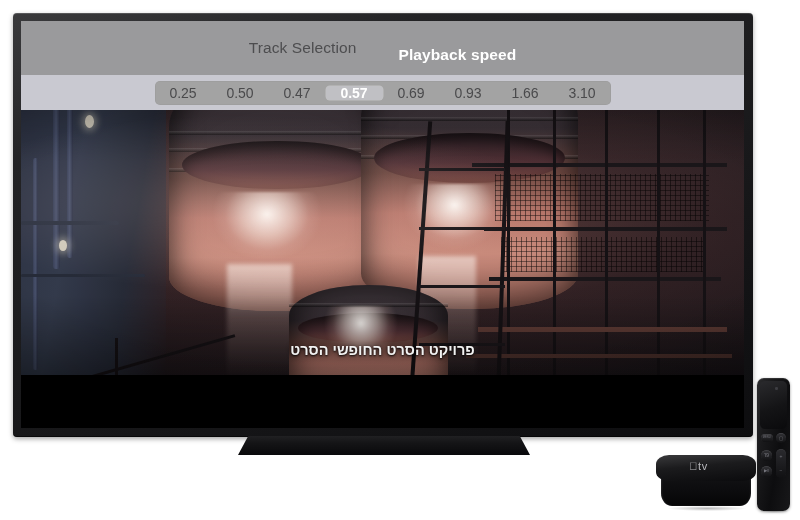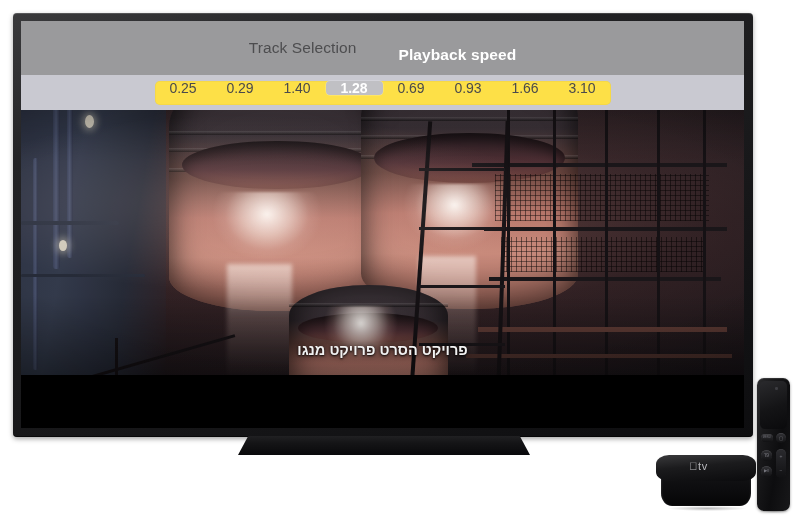--- a/index.html
+++ b/index.html
@@ -40,22 +40,22 @@
   }
   .menu-item.active{color:#ffffff;font-weight:bold;margin-top:13px;}
 
   
   .speedbar{
     position:absolute;left:0;top:54px;width:100%;height:35px;
     background:#c9c9d1;
     display:flex;align-items:center;justify-content:center;
   }
   .speed-pill{
-    display:flex;align-items:flex-start;
-    background:#fde047;border-radius:5px;height:24px;
+    display:flex;align-items:center;
+    background:#a3a3a3;border-radius:5px;height:24px;
     box-shadow:inset 0 0 0 .5px rgba(0,0,0,.06);
   }
   .speed-opt{
     font-size:14px;color:#4a4a4c;
     display:flex;align-items:center;justify-content:center;
     min-width:47px;padding:0 5px;border-radius:4px;
     line-height:1;
   }
   .speed-opt.selected{
     color:#ffffff;font-weight:bold;
@@ -218,23 +218,23 @@
     <div class="tv-screen">
 
       <div class="menubar">
         <div class="menu-item">Track Selection</div>
         <div class="menu-item active">Playback speed</div>
       </div>
 
       <div class="speedbar">
         <div class="speed-pill">
           <div class="speed-opt">0.25</div>
-          <div class="speed-opt">0.29</div>
-          <div class="speed-opt">1.40</div>
-          <div class="speed-opt selected">1.28</div>
+          <div class="speed-opt">0.50</div>
+          <div class="speed-opt">0.47</div>
+          <div class="speed-opt selected">0.57</div>
           <div class="speed-opt">0.69</div>
           <div class="speed-opt">0.93</div>
           <div class="speed-opt">1.66</div>
           <div class="speed-opt">3.10</div>
         </div>
       </div>
 
       <div class="video">
         <div class="vid-layer v-base"></div>
 
@@ -296,21 +296,21 @@
           <div class="scaff" style="left:0;top:62%;width:100%;height:3px;"></div>
           <div class="scaff" style="left:0;top:84%;width:100%;height:3px;"></div>
         </div>
 
         <div class="rail" style="left:8%;bottom:6%;width:22%;height:3px;transform:rotate(-16deg);"></div>
         <div class="rail" style="left:13%;bottom:0;width:3px;height:14%;"></div>
 
         <div class="haze"></div>
         <div class="vignette"></div>
 
-        <div class="subtitle">פרויקט הסרט פרויקט מנגו</div>
+        <div class="subtitle">פרויקט הסרט החופשי הסרט</div>
       </div>
 
       <div class="letterbox"></div>
     </div>
   </div>
 
   <div class="stand-top"></div>
   <div class="stand"></div>
 
   <div class="atv-shadow"></div>

